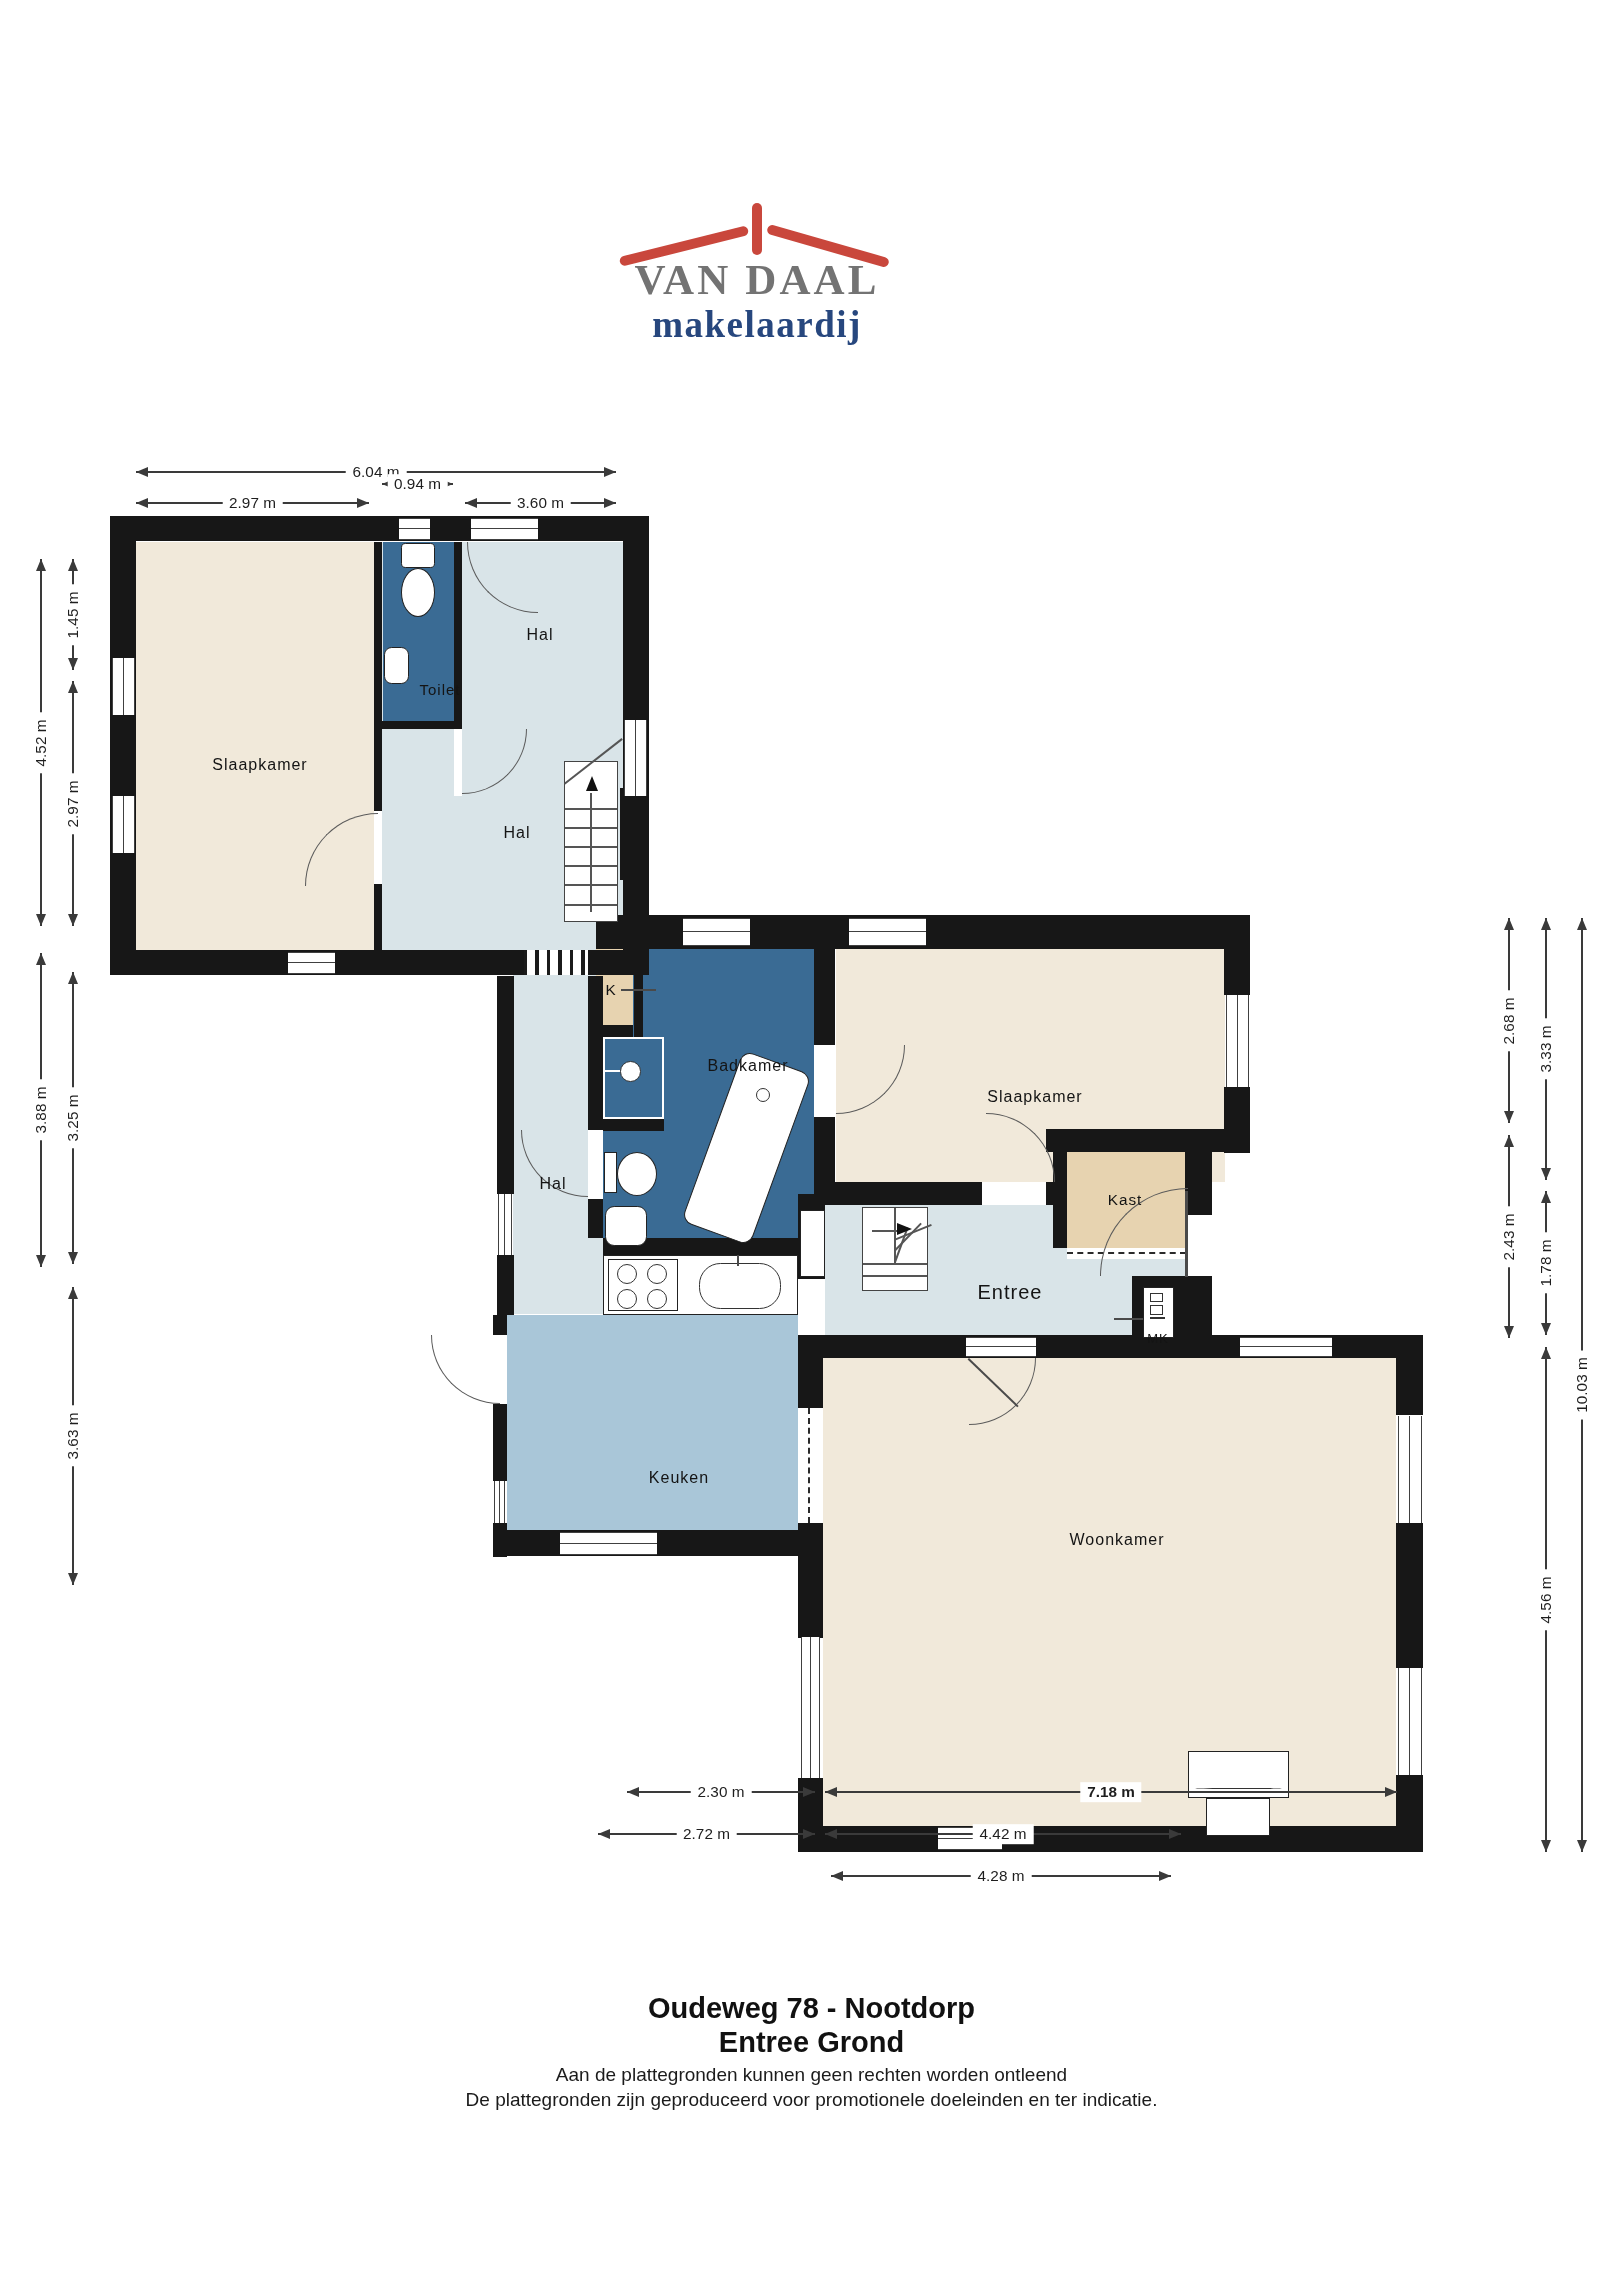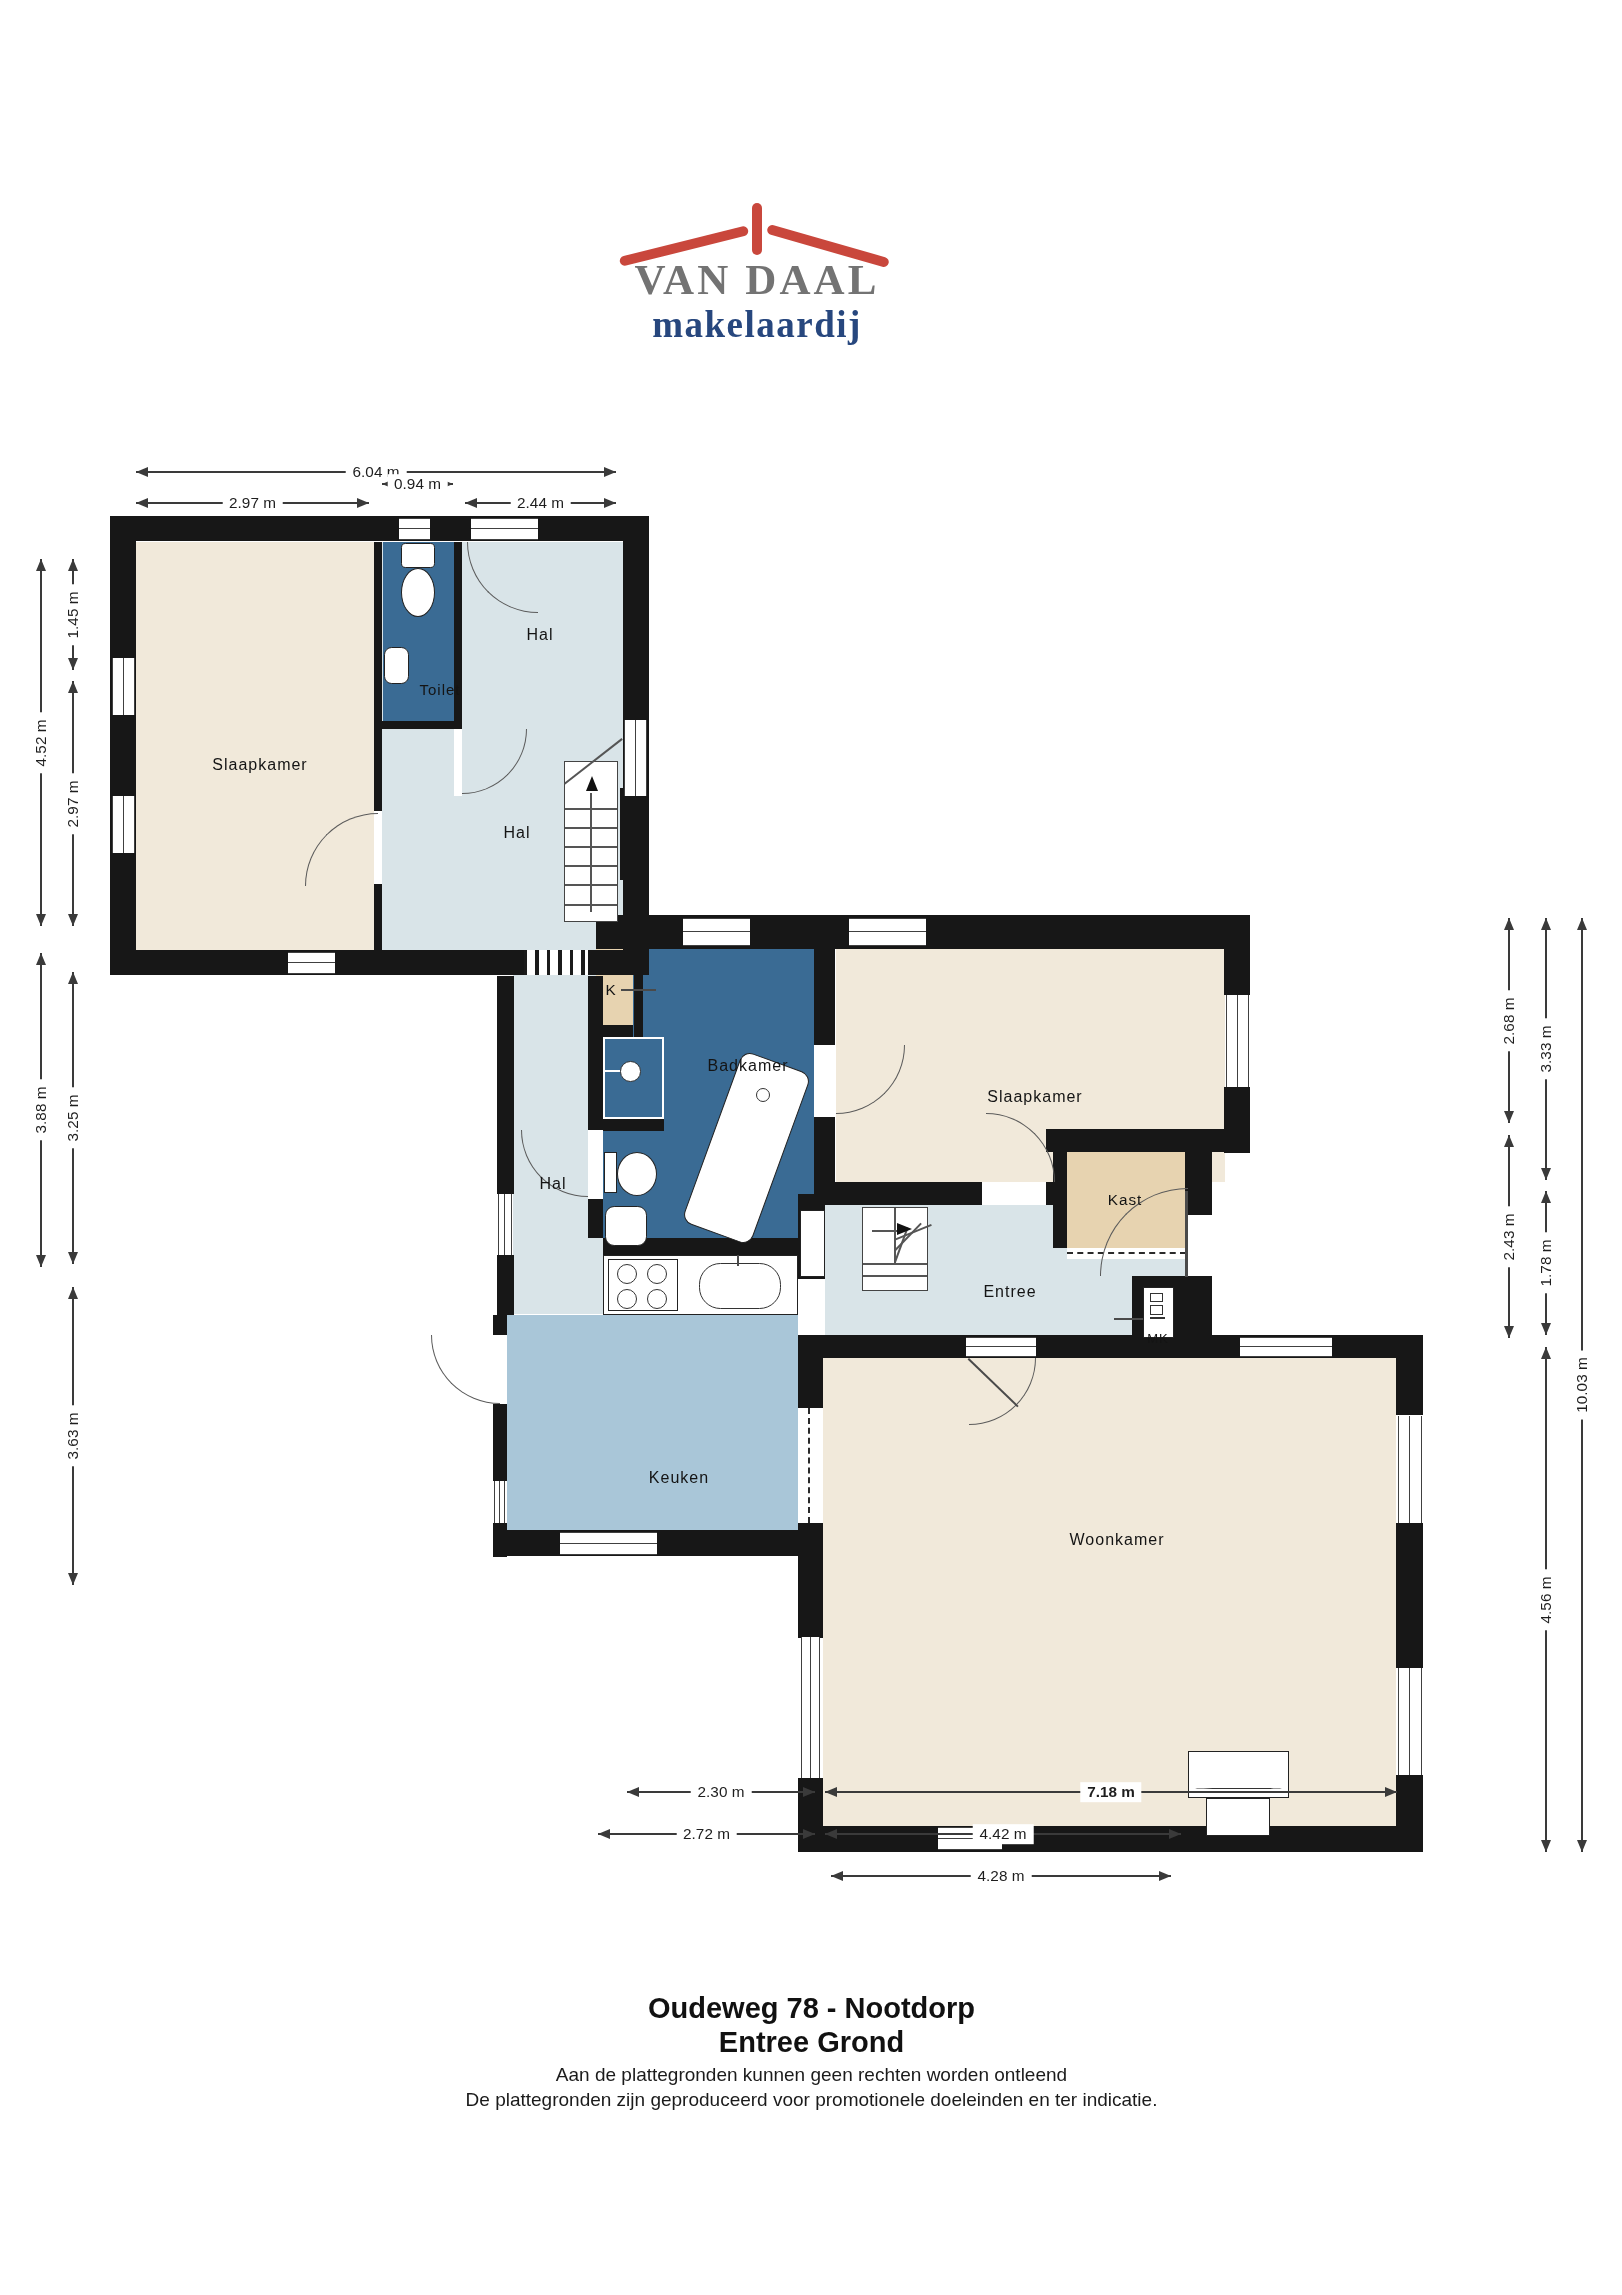--- a/index.html
+++ b/index.html
@@ -270,21 +270,21 @@
     <div id="labels-layer">
         <span class="rlabel" style="left: 260px; top: 765px; font-size: 16px;">Slaapkamer</span>
         <span class="rlabel" style="left: 440px; top: 689px; font-size: 15px;">Toilet</span>
         <span class="rlabel" style="left: 540px; top: 635px; font-size: 16px;">Hal</span>
         <span class="rlabel" style="left: 517px; top: 833px; font-size: 16px;">Hal</span>
         <span class="rlabel" style="left: 553px; top: 1184px; font-size: 16px;">Hal</span>
         <span class="rlabel" style="left: 611px; top: 990px; font-size: 15.3px;">K</span>
         <span class="rlabel" style="left: 748px; top: 1066px; font-size: 16px;">Badkamer</span>
         <span class="rlabel" style="left: 1035px; top: 1097px; font-size: 16px;">Slaapkamer</span>
         <span class="rlabel" style="left: 1125px; top: 1200px; font-size: 15.3px;">Kast</span>
-        <span class="rlabel" style="left: 1010px; top: 1292px; font-size: 16px; text-align: center;">Entree</span>
+        <span class="rlabel" style="left: 1010px; top: 1292px; font-size: 20px; text-align: center;">Entree</span>
         <span class="rlabel" style="left: 1158px; top: 1338px; font-size: 13px;">MK</span>
         <span class="rlabel" style="left: 679px; top: 1478px; font-size: 16px;">Keuken</span>
         <span class="rlabel" style="left: 1117px; top: 1540px; font-size: 16px;">Woonkamer</span>
       </div>
     <div id="dims-layer">
         <div class="dim" style="left: 136px; top: 463px; width: 480px; height: 18.4px;">
           <div class="dline-h"></div>
           <span class="ah l"></span>
           <span class="ah r"></span>
           <span class="dlabel">6.04 m</span>
@@ -298,21 +298,21 @@
         <div class="dim" style="left: 382px; top: 475px; width: 71px; height: 18.4px;">
           <div class="dline-h"></div>
           <span class="ah l"></span>
           <span class="ah r"></span>
           <span class="dlabel">0.94 m</span>
         </div>
         <div class="dim" style="left: 465px; top: 494px; width: 151px; height: 18.4px;">
           <div class="dline-h"></div>
           <span class="ah l"></span>
           <span class="ah r"></span>
-          <span class="dlabel">2.44 m</span>
+          <span class="dlabel">3.60 m</span>
         </div>
         <div class="dim" style="left: 32px; top: 559px; width: 18.4px; height: 367px;">
           <div class="dline-v"></div>
           <span class="ah u"></span>
           <span class="ah d"></span>
           <span class="dlabel rot">4.52 m</span>
         </div>
         <div class="dim" style="left: 32px; top: 953px; width: 18.4px; height: 314px;">
           <div class="dline-v"></div>
           <span class="ah u"></span>

